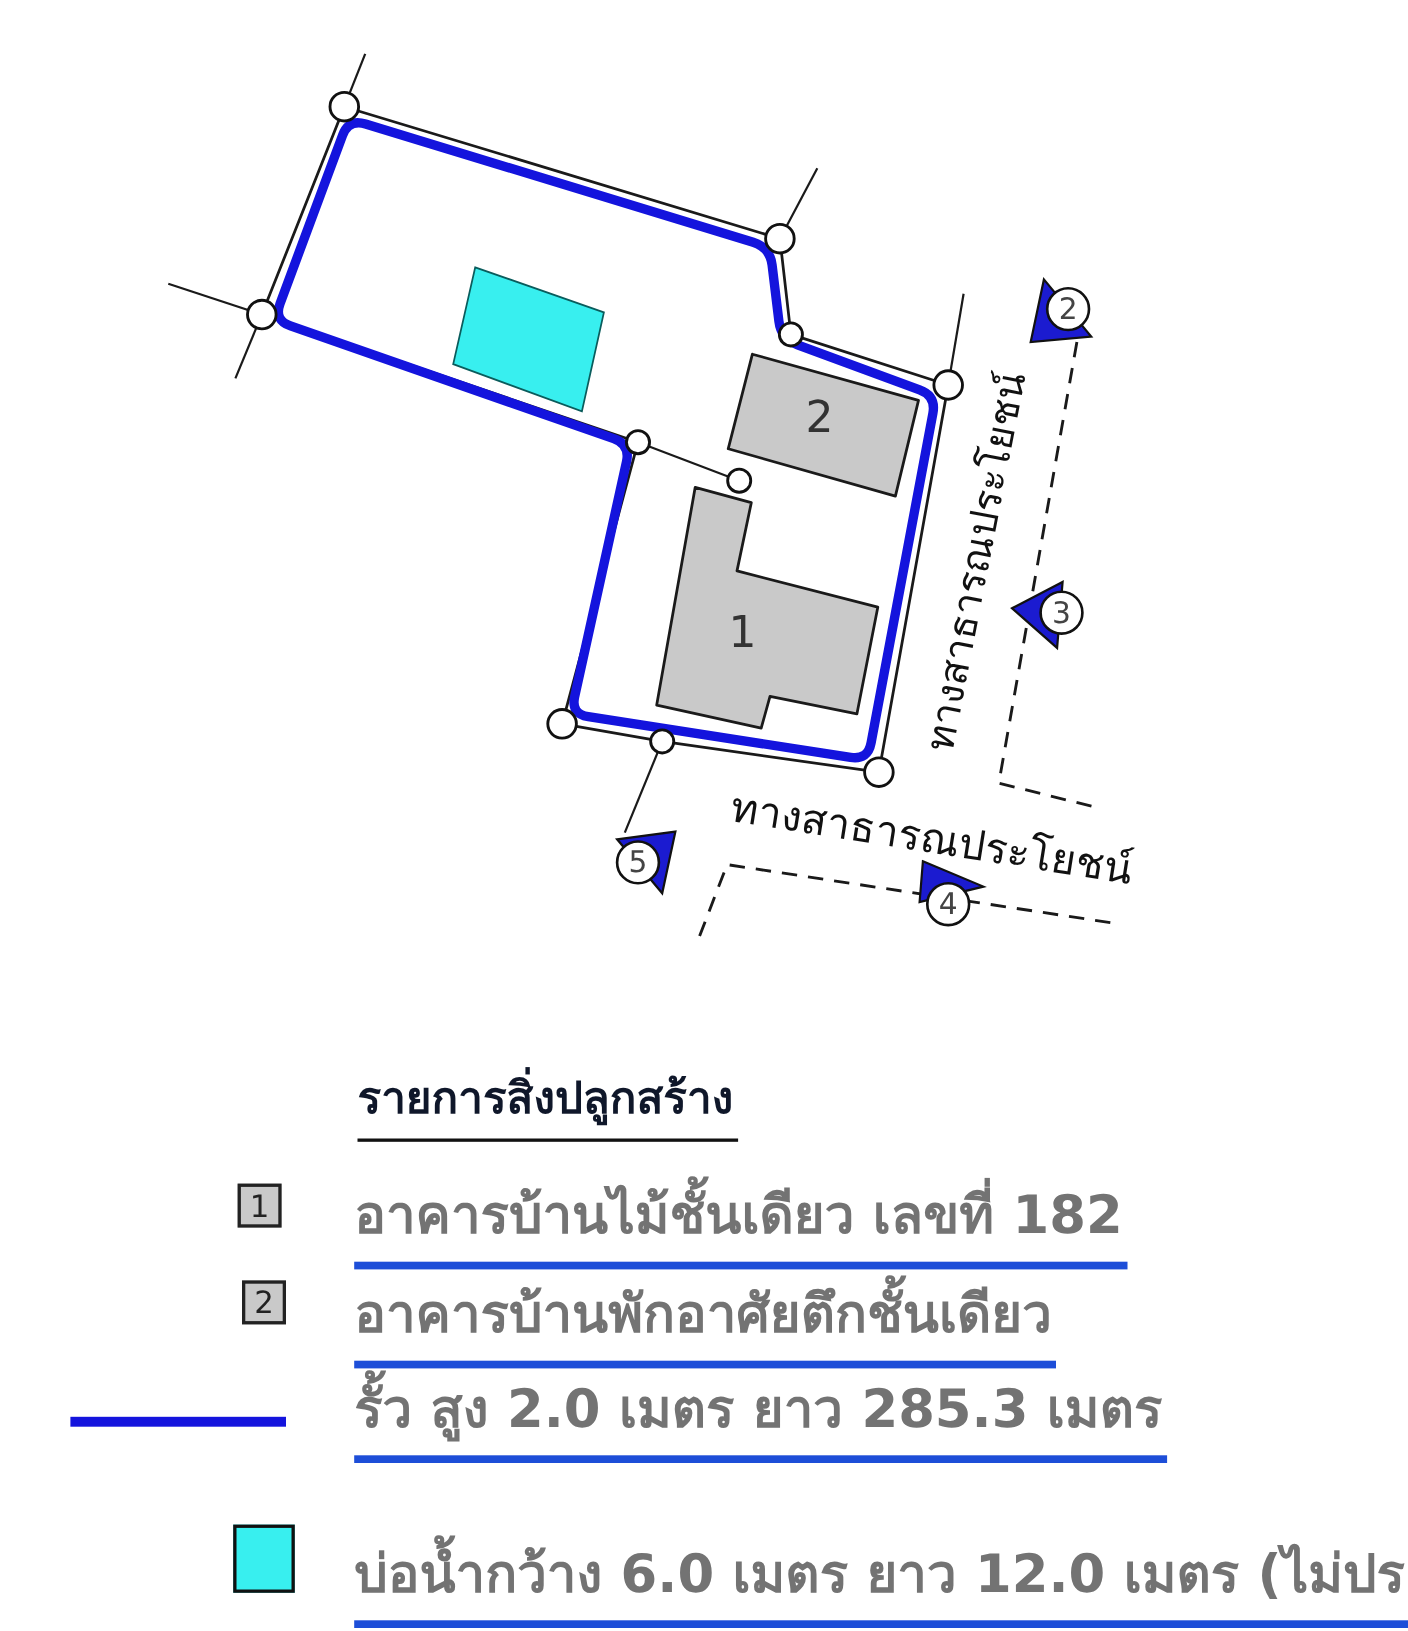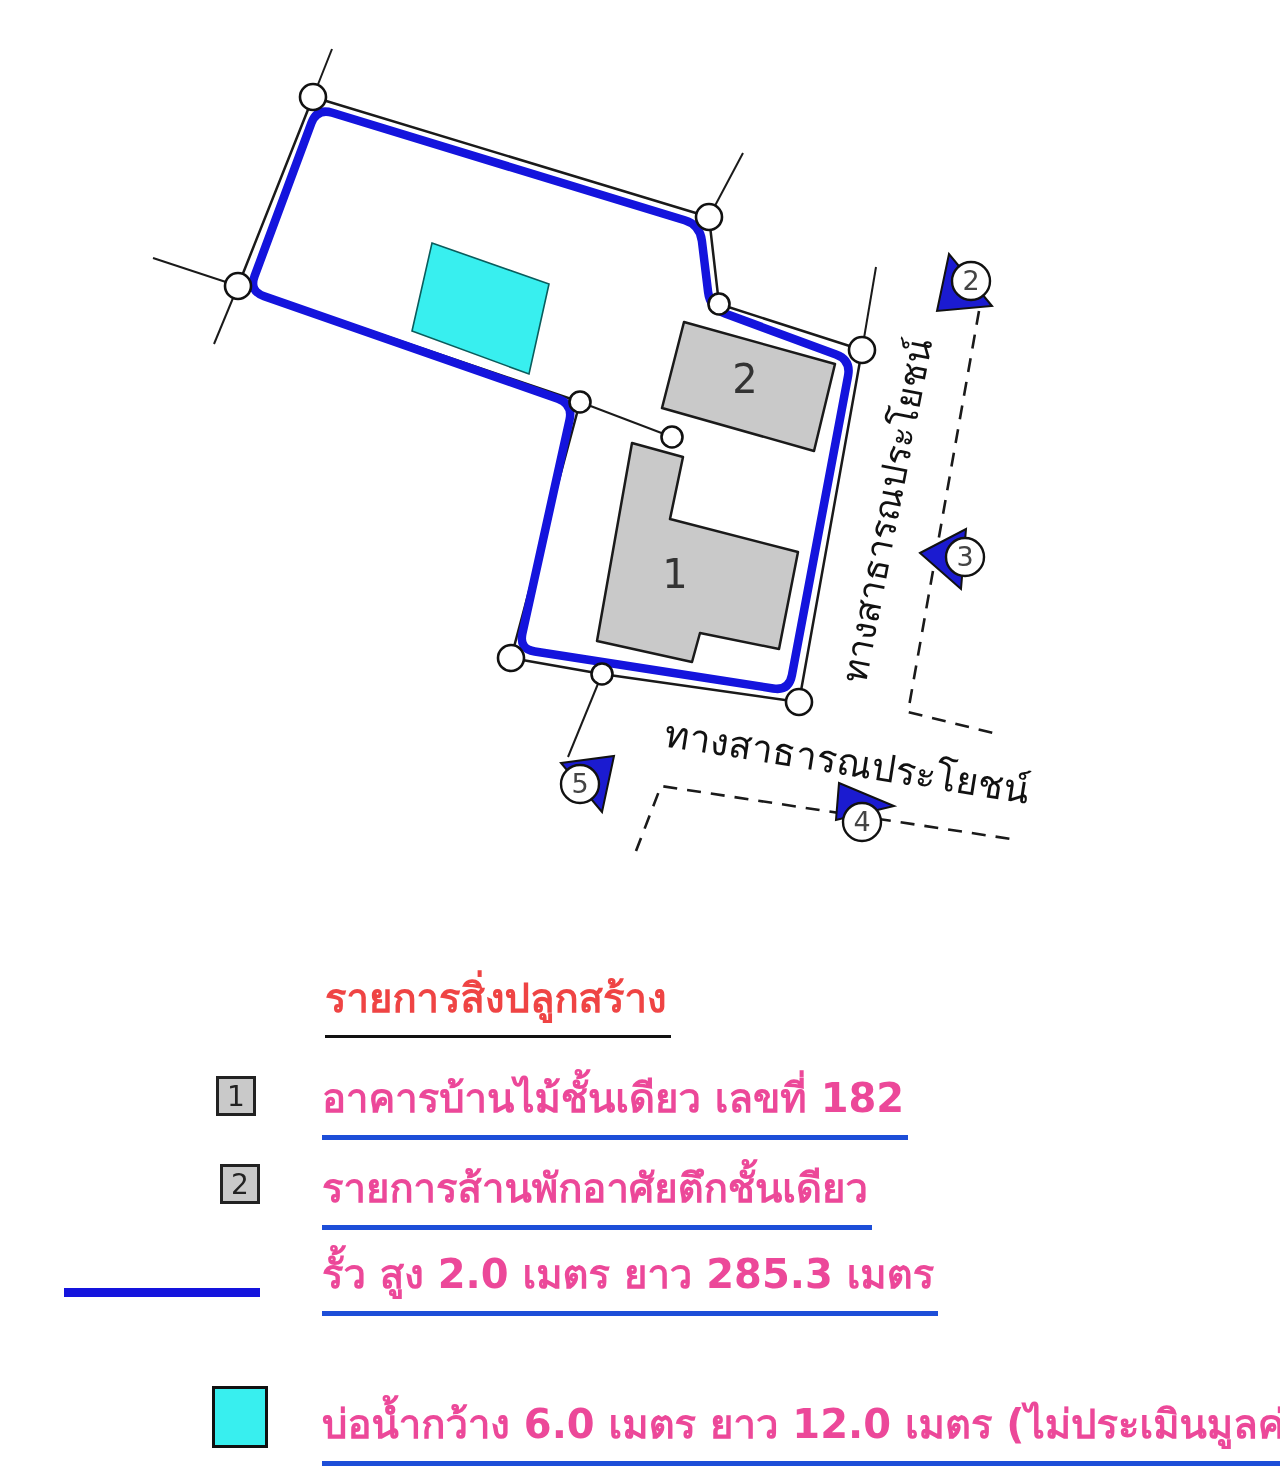--- a/index.html
+++ b/index.html
@@ -1,24 +1,24 @@
 <!DOCTYPE html>
 <html><head>
 <meta charset="utf-8">
 <style>
   html,body{margin:0;padding:0;background:#fff;}
   .canvas{position:relative;width:1280px;height:1483px;background:#ffffff;
           font-family:"DejaVu Sans","Liberation Sans",sans-serif;overflow:hidden;}
   svg.map{position:absolute;left:0;top:0;}
   svg.map text{font-family:"DejaVu Sans","Liberation Sans",sans-serif;}
 
-  .lg-title{position:absolute;left:325px;top:966px;font-size:40px;font-weight:bold;color:#ef4444;
+  .lg-title{position:absolute;left:325px;top:966px;font-size:40px;font-weight:bold;color:#0f172a;
             border-bottom:3px solid #111;padding:0 4px 5px 0;white-space:nowrap;}
-  .lg-text{position:absolute;left:322px;font-size:40px;font-weight:bold;color:#ec4899;
-           border-bottom:5px solid #1d4ed8;padding:0 4px 5px 0;white-space:nowrap;}
+  .lg-text{position:absolute;left:322px;font-size:48px;font-weight:bold;color:#737373;
+           border-bottom:7px solid #1d4ed8;padding:0 4px 5px 0;white-space:nowrap;}
   .lg-box{position:absolute;width:40px;height:40px;background:#c9c9c9;border:3px solid #222;
           display:flex;align-items:center;justify-content:center;
           font-size:28px;color:#222;box-sizing:border-box;}
   .lg-line{position:absolute;left:64px;top:1288px;width:196px;height:9px;background:#1414dd;}
   .lg-pond{position:absolute;left:212px;top:1386px;width:56px;height:62px;background:#38efef;
            border:3px solid #111;box-sizing:border-box;}
 </style>
 </head>
 <body>
 
@@ -70,21 +70,21 @@
   <div class="lg-title">รายการสิ่งปลูกสร้าง</div>
 
   <div class="lg-box" style="left:216px;top:1076px;">
     <span>1</span>
   </div>
   <div class="lg-text" style="top:1066px;">อาคารบ้านไม้ชั้นเดียว เลขที่ 182</div>
 
   <div class="lg-box" style="left:220px;top:1164px;">
     <span>2</span>
   </div>
-  <div class="lg-text" style="top:1156px;">รายการส้านพักอาศัยตึกชั้นเดียว</div>
+  <div class="lg-text" style="top:1156px;">อาคารบ้านพักอาศัยตึกชั้นเดียว</div>
 
   <div class="lg-line"></div>
   <div class="lg-text" style="top:1242px;">รั้ว สูง 2.0 เมตร ยาว 285.3 เมตร</div>
 
   <div class="lg-pond"></div>
   <div class="lg-text" style="top:1392px;">บ่อน้ำกว้าง 6.0 เมตร ยาว 12.0 เมตร (ไม่ประเมินมูลค่า)</div>
 
 </div>
 
 </body></html>

